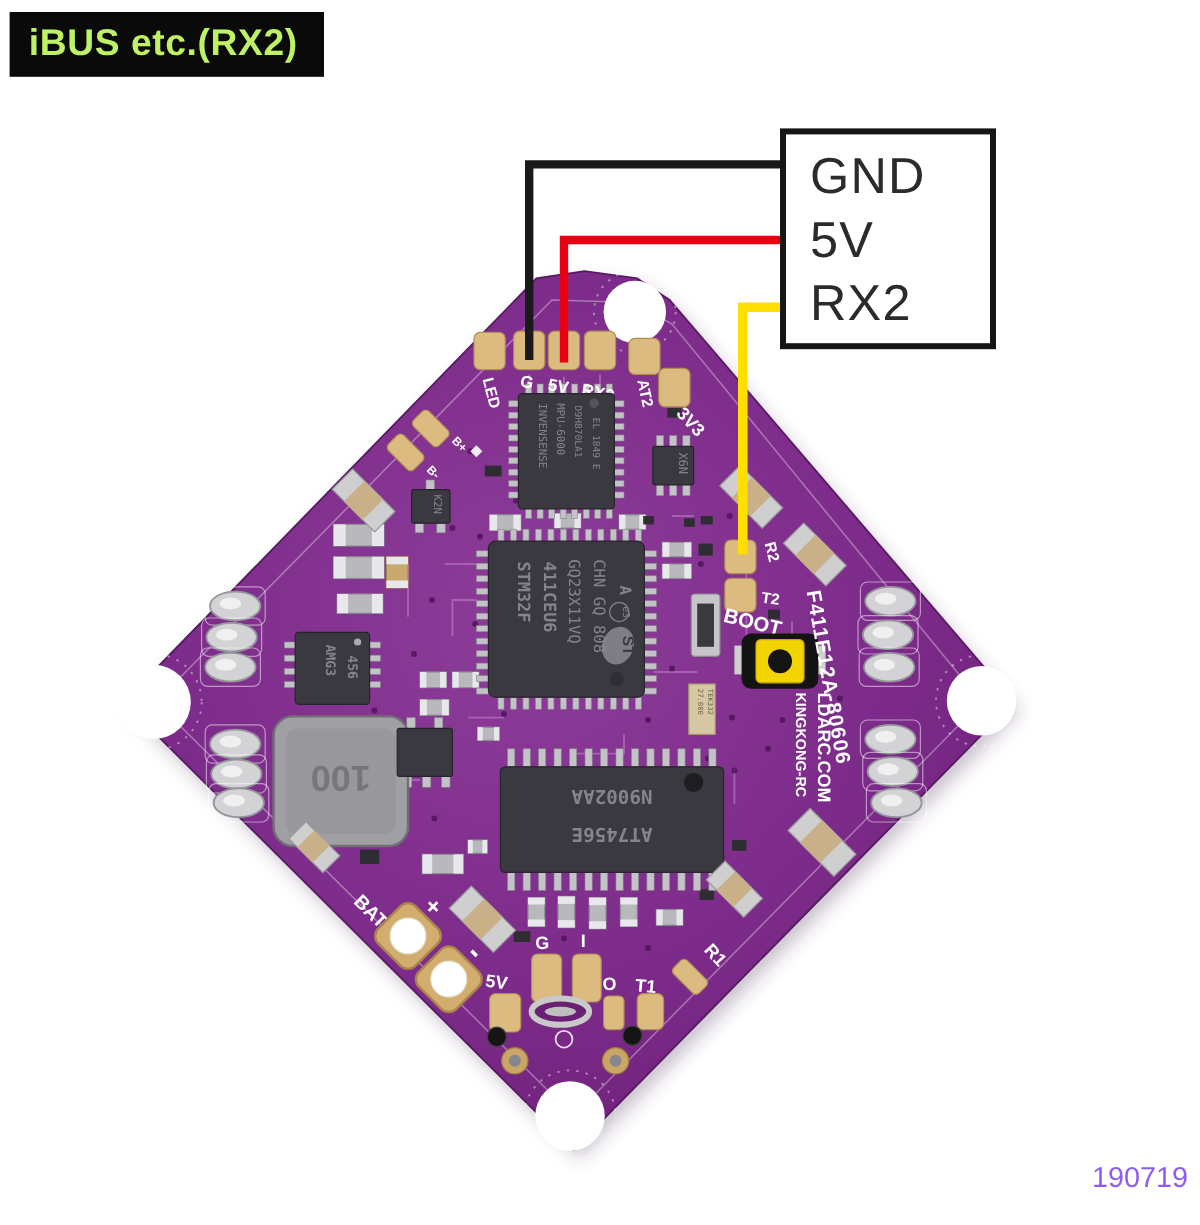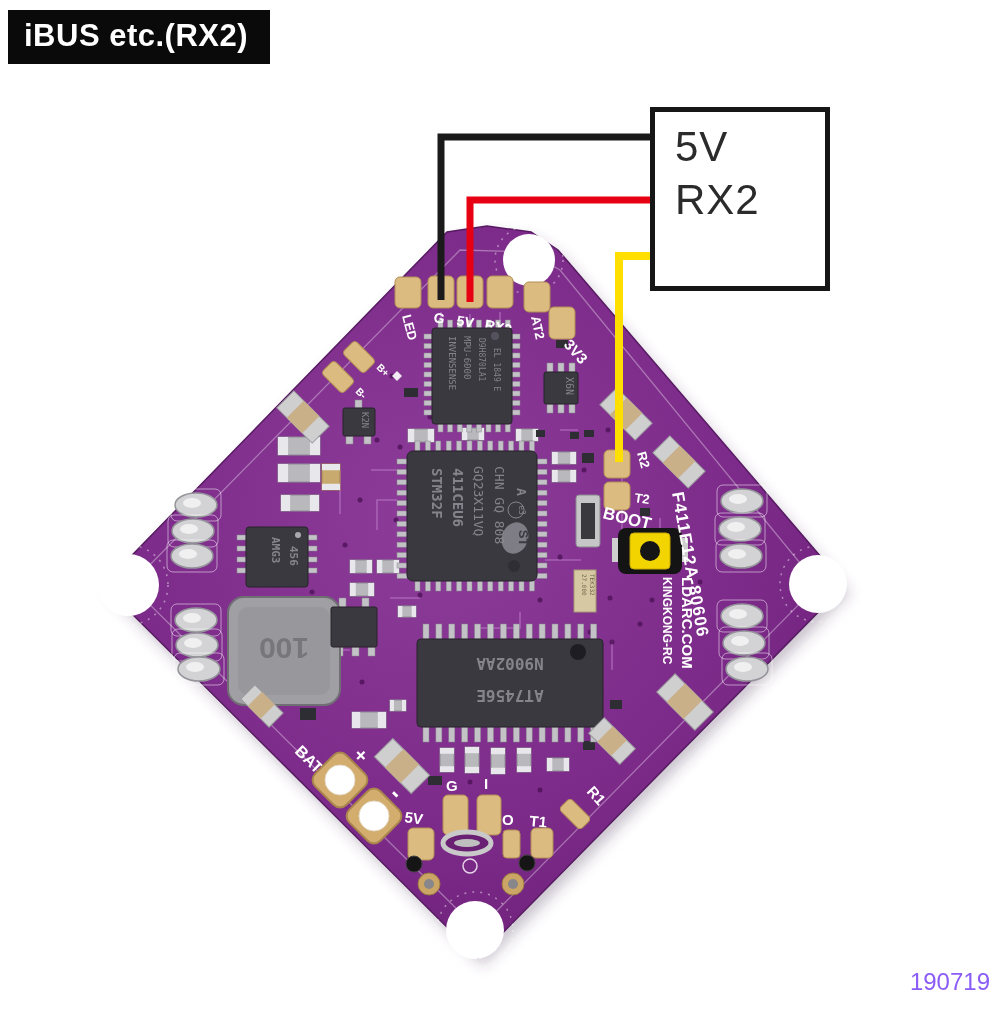--- a/index.html
+++ b/index.html
@@ -1,19 +1,19 @@
 <!DOCTYPE html>
 <html><head>
 <meta charset="utf-8">
 <style>
   html,body{margin:0;padding:0}
   body{width:1000px;height:1021px;background:#ffffff;position:relative;overflow:hidden;
        font-family:"Liberation Sans",sans-serif}
   svg{position:absolute;left:0;top:0}
-  .tag{position:absolute;left:8px;top:10px;background:#0a0a0a;color:#ffffff;
+  .tag{position:absolute;left:8px;top:10px;background:#0a0a0a;color:#bef264;
        font-size:31px;font-weight:bold;padding:8px 22px 10px 16px;letter-spacing:.5px}
   .legend{position:absolute;left:650px;top:107px;width:150px;height:158px;
           border:5px solid #161616;background:#fff;padding:8px 0 8px 20px}
   .legend .row{font-size:42px;line-height:53px;color:#2b2b2b;letter-spacing:1px}
   .footer{position:absolute;top:968px;right:10px;font-size:24px;color:#8b5cf6}
   .silk{fill:#ffffff;font-weight:bold;font-family:"Liberation Sans",sans-serif}
   .chipt{fill:#85848c;font-family:"DejaVu Sans Mono",monospace}
   .pad{fill:#dcbb80;stroke:#b08e54;stroke-width:1}
   .castbox{stroke:rgba(255,255,255,.5);fill:none;stroke-width:1}
   .castpad{fill:#d3d3d6;stroke:#94949a;stroke-width:1.5}
@@ -512,17 +512,18 @@
   </g>
 
   <polyline fill="none" stroke-width="7" points="441,300 441,137 652,137" stroke="#1a1a1a"></polyline>
   <polyline fill="none" stroke-width="7" points="470,302 470,200 652,200" stroke="#e60012"></polyline>
   <polyline fill="none" stroke-width="8" points="619,462 619,256 652,256" stroke="#ffdf00"></polyline>
 </svg>
 
 <div class="tag">iBUS etc.(RX2)</div>
 
 <div class="legend">
+  <div class="row">GND</div>
   <div class="row">5V</div>
   <div class="row">RX2</div>
 </div>
 
 <div class="footer">190719</div>
 
 </body></html>

